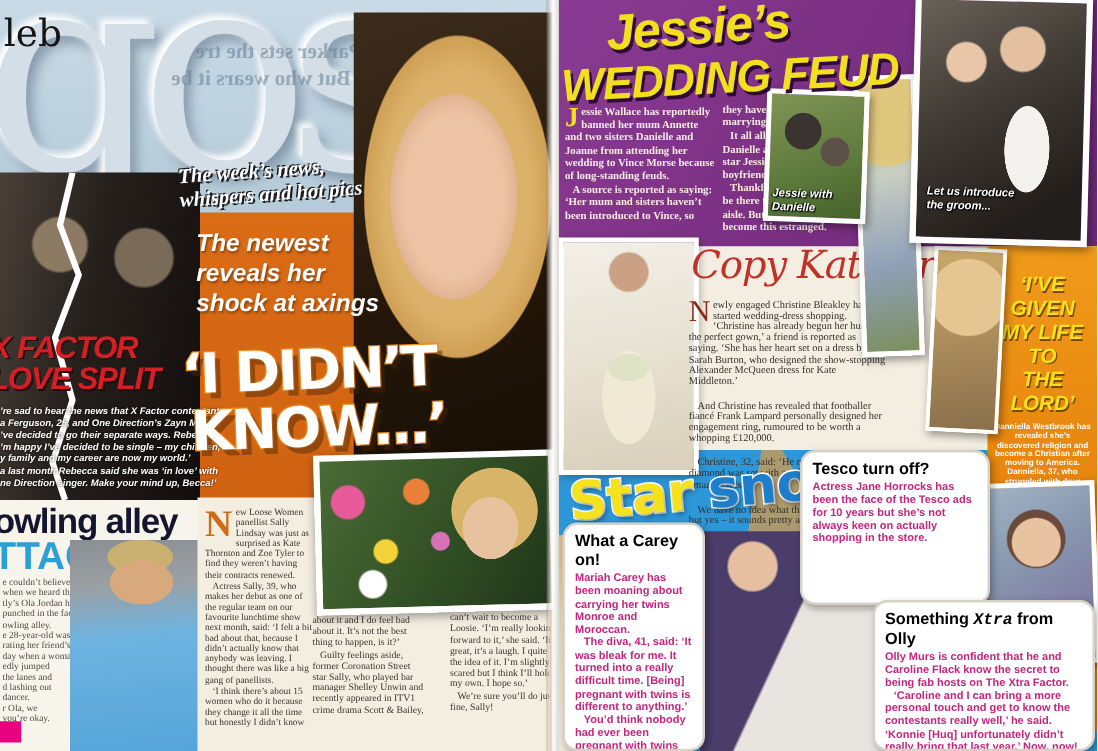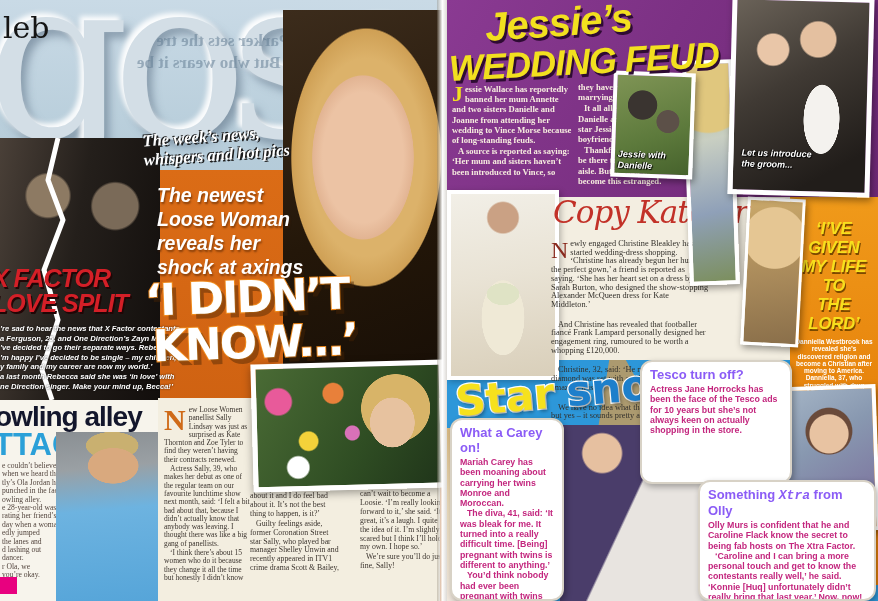--- a/index.html
+++ b/index.html
@@ -144,21 +144,21 @@
                 radial-gradient(circle at 72% 20%, #e2bb9c 0 10%, transparent 11%),
                 radial-gradient(circle at 76% 16%, #8a5a30 0 12%, transparent 13%),
                 linear-gradient(115deg,#4a3d6a 0% 44%, #e8e4e0 45% 100%); }
   .starsnoop { position:absolute; left:8px; top:366px; transform:rotate(-5deg); white-space:nowrap; }
   .starsnoop span { font-family:"DejaVu Sans", sans-serif; font-weight:900; font-size:42px;
                     -webkit-text-stroke:2.5px #fff; paint-order:stroke fill;
                     text-shadow:2px 3px 4px rgba(0,0,0,.35); }
   .s1 { color:#f6e11d; } .s2 { color:#1d7fcb; margin-left:12px; }
   .box { position:absolute; background:#fff; border:2px solid #d8d2c6; border-radius:12px;
          box-shadow:2px 3px 6px rgba(0,0,0,.3); padding:5px 8px; overflow:hidden; }
-  .box h3 { font-weight:900; font-size:13px; color:#8b5cf6; margin-bottom:2px; font-family:"Liberation Sans", sans-serif; }
+  .box h3 { font-weight:900; font-size:13px; color:#000000; margin-bottom:2px; font-family:"Liberation Sans", sans-serif; }
   .box p { font-weight:bold; font-size:8.8px; line-height:10.3px; color:#c3267e; }
   .box p + p { text-indent:7px; }
   .tesco-box { left:193px; top:360px; width:152px; height:124px; }
   .carey-box { left:3px; top:418px; width:114px; height:183px; }
   .olly-box { left:251px; top:480px; width:178px; height:121px; }
   .olly-box h3 em { font-family:Liberation Mono, monospace; font-style:italic; }
 </style>
 </head>
 <body>
 
@@ -222,21 +222,20 @@
     <div class="photo photo-ola"></div>
     <div class="pink-tab"></div>
 
     <div class="tagline">
       <div>The week’s news,</div>
       <div>whispers and hot pics</div>
     </div>
 
     <div class="intro">
       <div>The newest</div>
-      <div>Loose Woman</div>
       <div>reveals her</div>
       <div>shock at axings</div>
     </div>
 
     <div class="article">
       <div class="acol col1">
         <p><span class="dropcap">N</span><span>ew Loose Women panellist Sally Lindsay was just as surprised as Kate Thornton and Zoe Tyler to find they weren’t having their contracts renewed.</span></p>
         <p>Actress Sally, 39, who makes her debut as one of the regular team on our favourite lunchtime show next month, said: ‘I felt a bit bad about that, because I didn’t actually know that anybody was leaving. I thought there was like a big gang of panellists.</p>
         <p>‘I think there’s about 15 women who do it because they change it all the time but honestly I didn’t know</p>
       </div>

